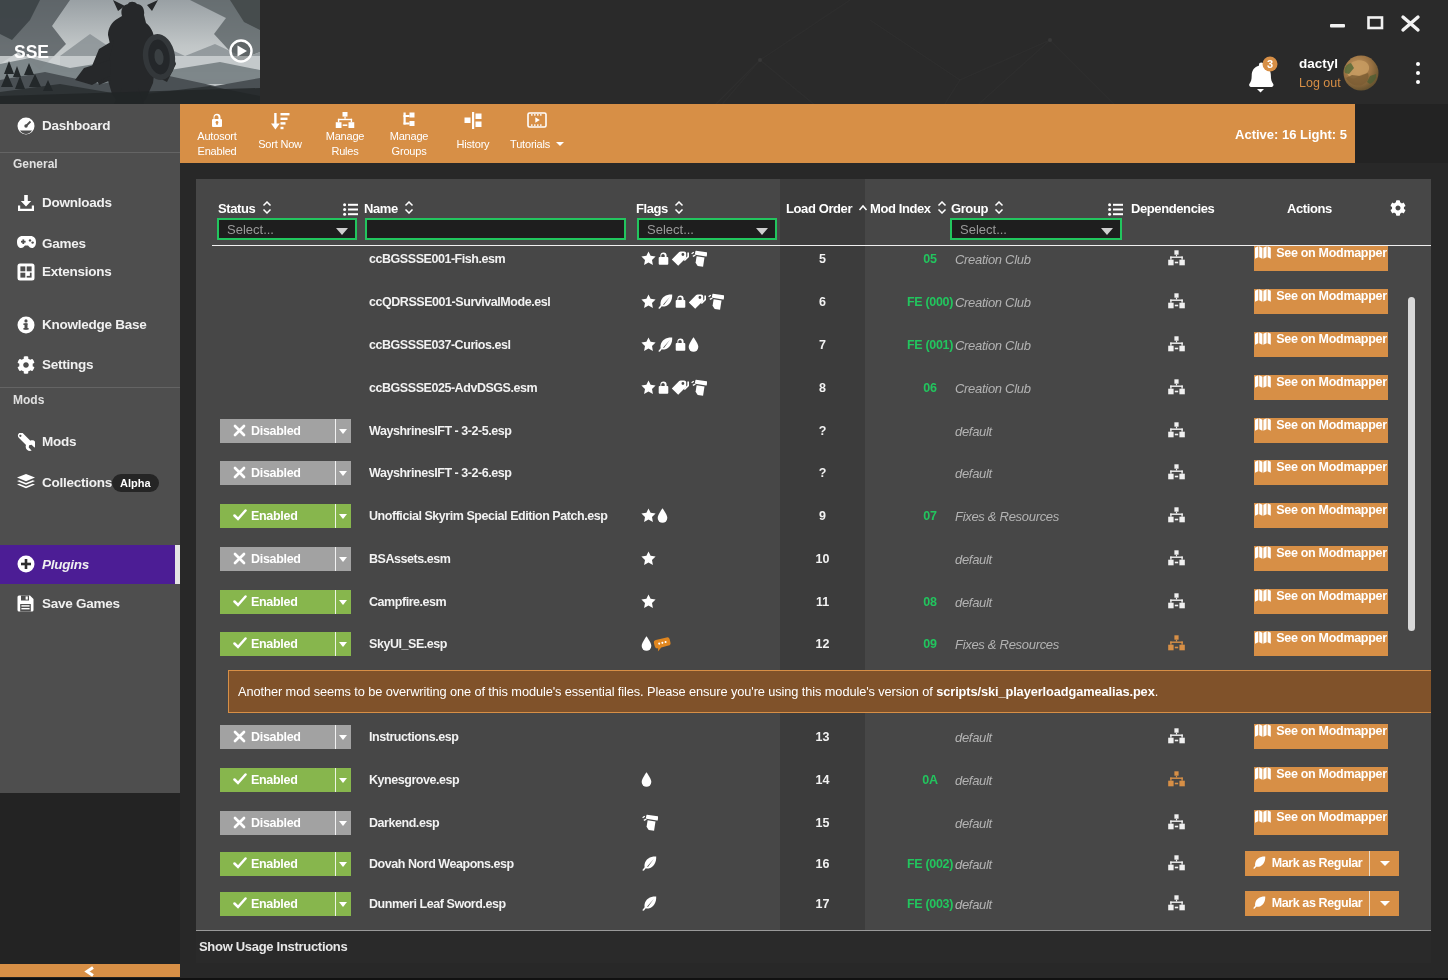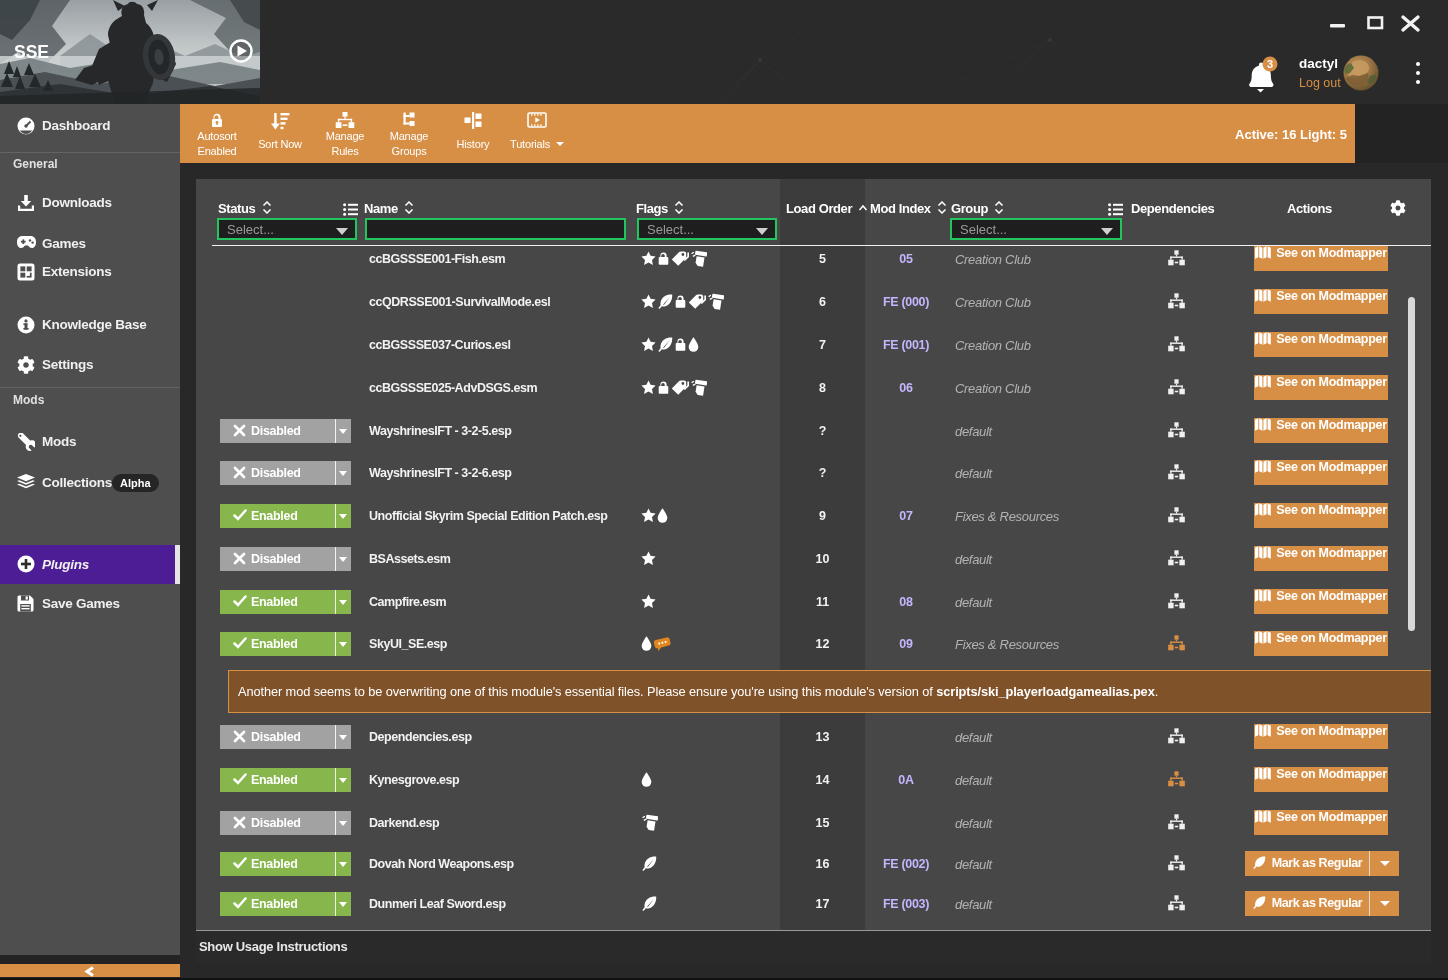--- a/index.html
+++ b/index.html
@@ -1,31 +1,31 @@
 <!DOCTYPE html>
 <html><head><meta charset="utf-8"><style>
 *{margin:0;padding:0;box-sizing:border-box;}
 html,body{width:1448px;height:980px;background:#232323;font-family:"Liberation Sans",sans-serif;overflow:hidden;position:relative;}
 .abs{position:absolute;}
 #titlebar{position:absolute;left:0;top:0;width:1448px;height:104px;background:#2a2a2a;}
 #banner{position:absolute;left:0;top:0;width:260px;height:104px;overflow:hidden;}
 #toolbar{position:absolute;left:180px;top:104px;width:1175px;height:59px;background:#d78f46;color:#fff;}
-#sidebar{position:absolute;left:0;top:104px;width:180px;height:851px;background:#4e4e4e;}
+#sidebar{position:absolute;left:0;top:104px;width:180px;height:689px;background:#4e4e4e;}
 #sidefoot{position:absolute;left:0;top:964px;width:180px;height:13px;background:#d78f46;}
 #content{position:absolute;left:180px;top:163px;width:1268px;height:817px;background:#282828;}
 #panel{position:absolute;left:196px;top:179px;width:1235px;height:784px;background:#474747;}
 .hlabel{position:absolute;top:22px;height:16px;color:#fff;font-weight:bold;font-size:13px;letter-spacing:-0.4px;white-space:nowrap;}
 .select{position:absolute;top:39px;height:22px;background:#1e1e1e;border:2px solid #22c55e;color:#999;font-size:13px;line-height:20px;padding-left:8px;}
 .selcaret{position:absolute;right:7px;top:8px;width:0;height:0;border-left:6px solid transparent;border-right:6px solid transparent;border-top:7px solid #cfcfcf;}
 #locol{position:absolute;left:584px;top:0;width:85px;height:751px;background:#3c3c3c;}
 #rows{position:absolute;left:0;top:67px;width:1235px;height:684px;overflow:hidden;}
 .row{position:absolute;left:0;width:1235px;height:43px;}
 .rname{position:absolute;left:173px;top:15px;font-size:12.5px;letter-spacing:-0.45px;font-weight:bold;color:#f2f2f2;white-space:nowrap;}
 .rlo{position:absolute;left:584px;width:85px;top:15px;text-align:center;font-size:12.5px;font-weight:bold;color:#f2f2f2;}
-.ridx{position:absolute;left:655px;width:110px;top:15px;text-align:center;font-size:12.5px;letter-spacing:-0.3px;font-weight:bold;color:#c4b5fd;}
+.ridx{position:absolute;left:679px;width:110px;top:15px;text-align:center;font-size:12.5px;letter-spacing:-0.3px;font-weight:bold;color:#22c55e;}
 .rgroup{position:absolute;left:759px;top:15px;font-size:13px;letter-spacing:-0.3px;font-style:italic;color:#b3b3b3;white-space:nowrap;}
 .rdep{position:absolute;left:972px;top:13px;}
 .btn-status{position:absolute;left:24px;top:10px;width:131px;height:24px;color:#fff;font-size:13px;}
 .bs-main{position:absolute;left:0;top:0;width:115px;height:24px;line-height:24px;}
 .bs-main svg{position:absolute;left:13px;top:5px;}
 .bs-label{position:absolute;left:31px;top:0;font-weight:bold;font-size:12.5px;letter-spacing:-0.3px;}
 .bs-caret{position:absolute;left:115px;top:0;width:16px;height:24px;border-left:1px solid rgba(255,255,255,0.85);}
 .bs-caret:before{content:"";position:absolute;left:3px;top:10px;border-left:4.5px solid transparent;border-right:4.5px solid transparent;border-top:5px solid #fff;}
 .enabled .bs-main,.enabled .bs-caret{background:#87b64d;}
 .disabled .bs-main,.disabled .bs-caret{background:#a2a2a2;}
@@ -809,21 +809,21 @@
 <div class="row" style="top:469px;">
         <div class="btn-status disabled">
           <div class="bs-main">
             <svg width="13" height="13" viewBox="0 0 13 13">
               <path d="M2 2 L11 11 M11 2 L2 11" stroke="#fff" stroke-width="2.7" stroke-linecap="round"></path>
             </svg>
             <span class="bs-label">Disabled</span>
           </div>
           <div class="bs-caret"></div>
         </div>
-        <div class="rname">Dependencies.esp</div>
+        <div class="rname">Instructions.esp</div>
         <div class="rlo">13</div>
         <div class="rgroup">default</div>
         <div class="rdep"><svg width="17" height="16" viewBox="0 0 17 16">
             <g fill="#f0f0f0">
               <rect x="6.4" y="0.3" width="4.2" height="4.4"></rect>
               <rect x="7.9" y="4.7" width="1.2" height="1.8"></rect>
               <rect x="2.2" y="6.5" width="12.6" height="1.4"></rect>
               <rect x="2.2" y="6.5" width="1.4" height="3.2"></rect>
               <rect x="13.4" y="6.5" width="1.4" height="3.2"></rect>
               <rect x="0.2" y="9.7" width="5.4" height="5.6"></rect>

